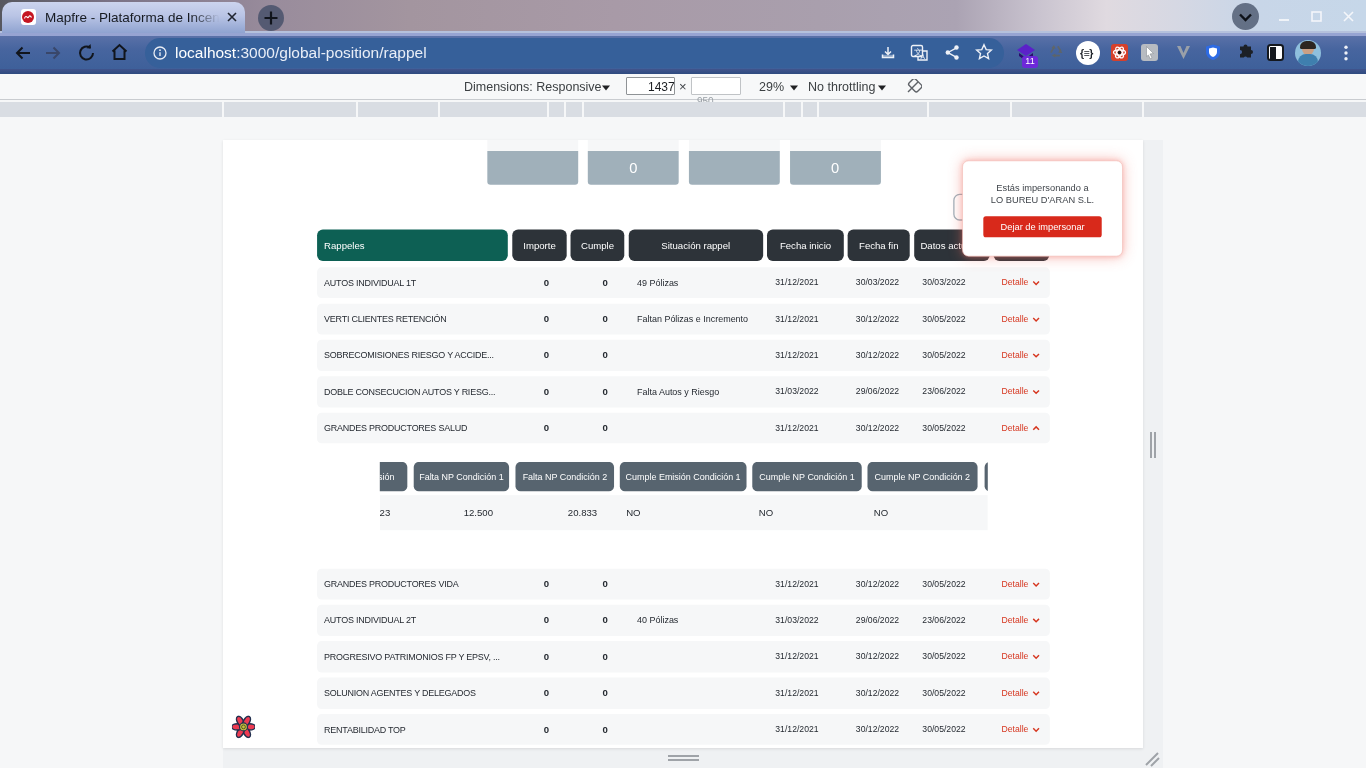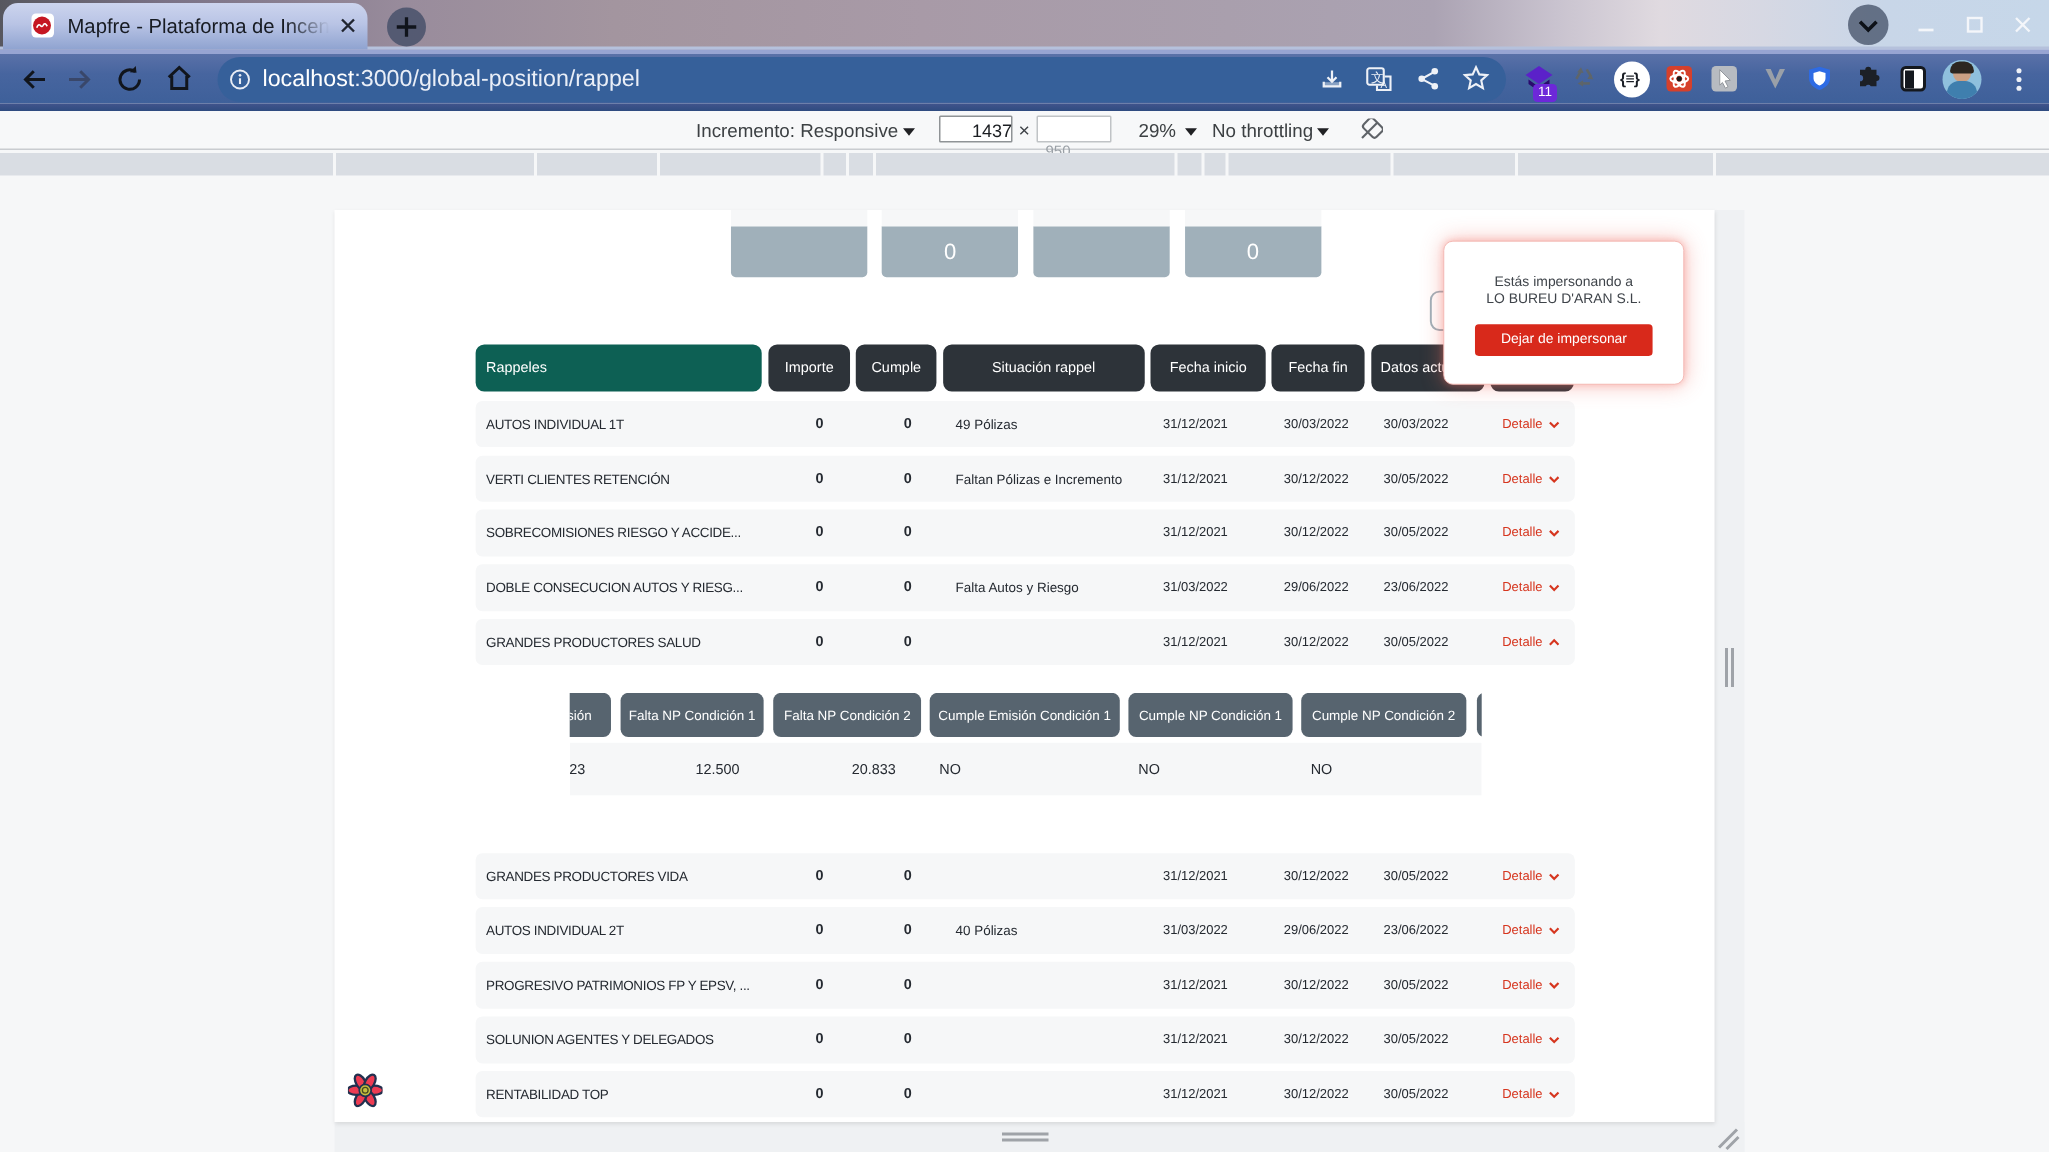--- a/index.html
+++ b/index.html
@@ -153,21 +153,21 @@
   <div class="abs" style="left:5px;top:1px;width:16px;height:8px;border-radius:8px 8px 2px 2px;background:#2c2620"></div>
   <div class="abs" style="left:3px;top:14px;width:20px;height:12px;border-radius:8px 8px 0 0;background:#3f7fae"></div>
 </div>
 <svg class="abs" style="left:1340px;top:45px" width="12" height="16">
     <circle cx="6" cy="2.2" r="1.7" fill="#eef1f7"></circle>
     <circle cx="6" cy="8" r="1.7" fill="#eef1f7"></circle>
     <circle cx="6" cy="13.8" r="1.7" fill="#eef1f7"></circle>
   </svg>
 
 <div class="abs" style="left:0;top:73.5px;width:1366px;height:26.5px;background:#f7f8f9;border-bottom:1px solid #c9ccd0"></div>
-<div class="abs" style="left:464px;top:80px;font-size:12.5px;color:#3c4043">Incremento: Responsive</div>
+<div class="abs" style="left:464px;top:80px;font-size:12.5px;color:#3c4043">Dimensions: Responsive</div>
 <svg class="abs" style="left:601px;top:84px" width="10" height="8">
     <path d="M1 1.5 L5 6.5 L9 1.5 Z" fill="#202124"></path>
   </svg>
 <div class="abs" style="left:626px;top:76.5px;width:48.5px;height:18.5px;background:#fff;border:1px solid #8f9396;border-radius:1px"></div>
 <div class="abs" style="left:648px;top:80px;font-size:12px;color:#1b1e22">1437</div>
 <div class="abs" style="left:679px;top:78.5px;font-size:13px;color:#3f4348">×</div>
 <div class="abs" style="left:691px;top:76.5px;width:49.5px;height:18.5px;background:#fff;border:1px solid #c0c3c6;border-radius:1px"></div>
 <div class="abs" style="left:697px;top:96px;font-size:10px;color:#9aa0a6">950</div>
 <div class="abs" style="left:759px;top:80px;font-size:12.5px;color:#3c4043">29%</div>
 <svg class="abs" style="left:789px;top:84px" width="10" height="8">

